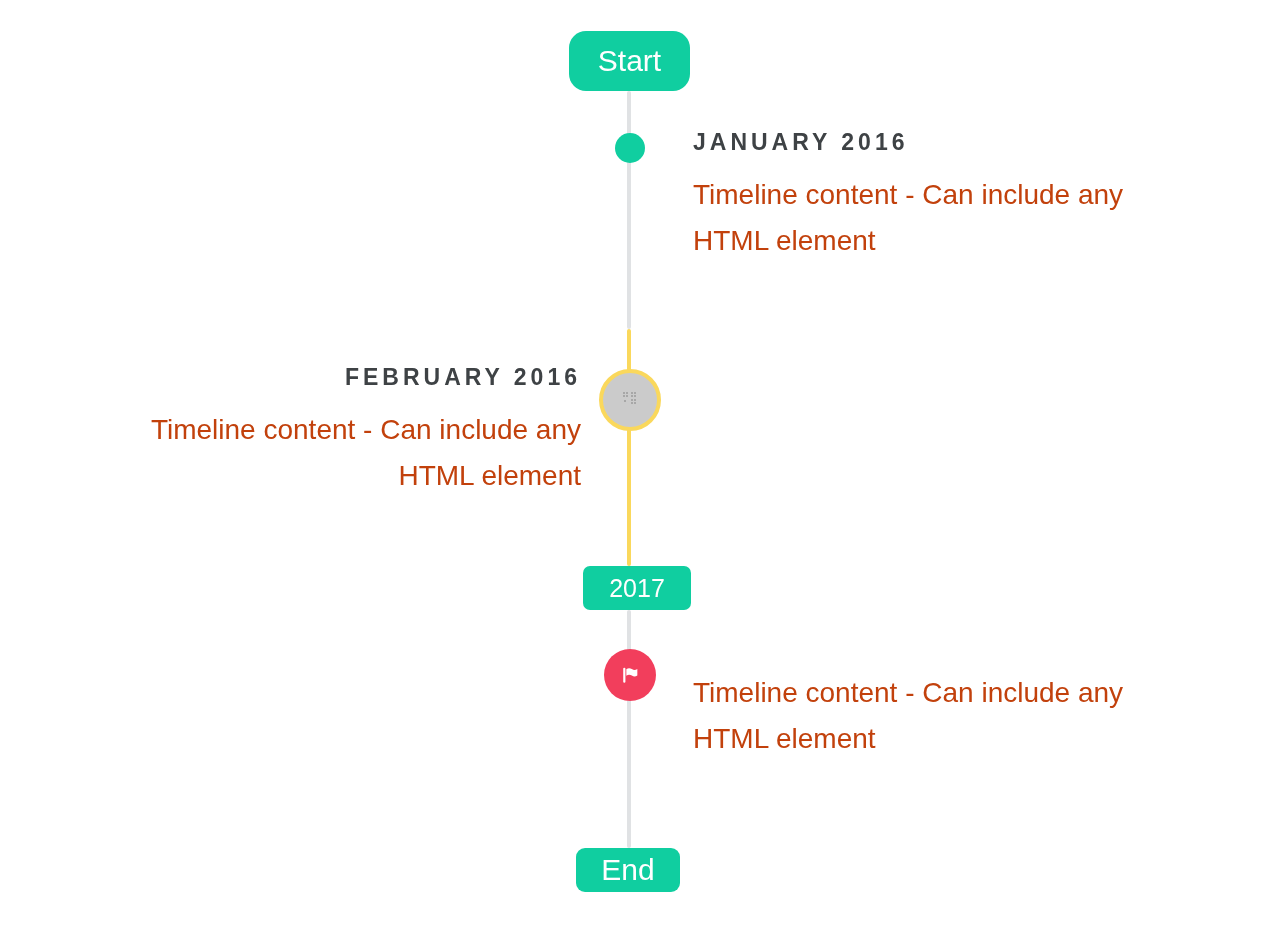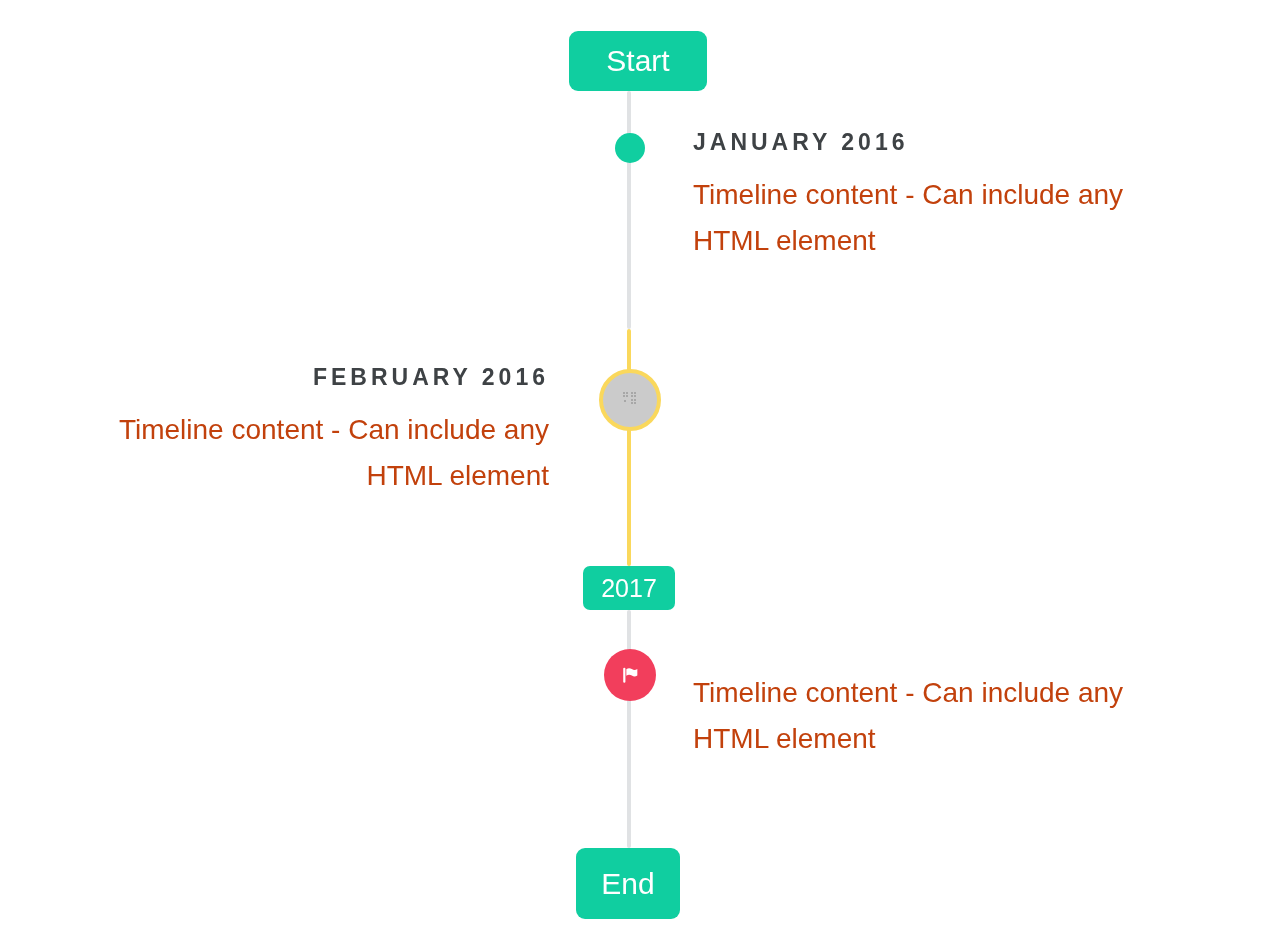--- a/index.html
+++ b/index.html
@@ -31,23 +31,23 @@
   
   .badge {
     position: absolute;
     background: #10cea0;
     color: #ffffff;
     display: flex;
     align-items: center;
     justify-content: center;
     box-sizing: border-box;
   }
-  #badge-start { left: 569px; top: 31px;  width: 138px; height: 60px; border-radius: 9px; font-size: 30px; }
-  #badge-year  { left: 583px; top: 566px; width: 92px;  height: 44px; border-radius: 7px; font-size: 25px; }
-  #badge-end   { left: 576px; top: 848px; width: 104px; height: 71px; border-radius: 9px; font-size: 30px; }
+  #badge-start { left: 569px; top: 31px;  width: 121px; height: 60px; border-radius: 17px; font-size: 30px; }
+  #badge-year  { left: 583px; top: 566px; width: 108px;  height: 44px; border-radius: 7px; font-size: 25px; }
+  #badge-end   { left: 576px; top: 848px; width: 104px; height: 44px; border-radius: 9px; font-size: 30px; }
 
   
   .marker { position: absolute; border-radius: 50%; box-sizing: border-box; }
   #marker-jan {
     left: 615px; top: 133px; width: 30px; height: 30px;
     background: #10cea0;
   }
   #marker-feb {
     left: 599px; top: 369px; width: 62px; height: 62px;
     background: #cbcbcb;
@@ -70,21 +70,21 @@
     color: #3e4245;
   }
   .item-content {
     margin-top: 20px;
     font-size: 28px;
     line-height: 46px;
     font-weight: 400;
     color: #c2410c;
   }
   #item-jan { left: 693px; top: 132px; text-align: left; }
-  #item-feb { left: 44px;  top: 367px; text-align: right; }
+  #item-feb { left: 76px;  top: 367px; text-align: right; }
   #item-mar { left: 693px; top: 650px; text-align: left; }
 </style>
 </head>
 <body>
 
 <div class="canvas">
 
   <div id="seg-top" class="line-seg line-gray"></div>
   <div id="seg-middle" class="line-seg line-yellow"></div>
   <div id="seg-bottom" class="line-seg line-gray"></div>

